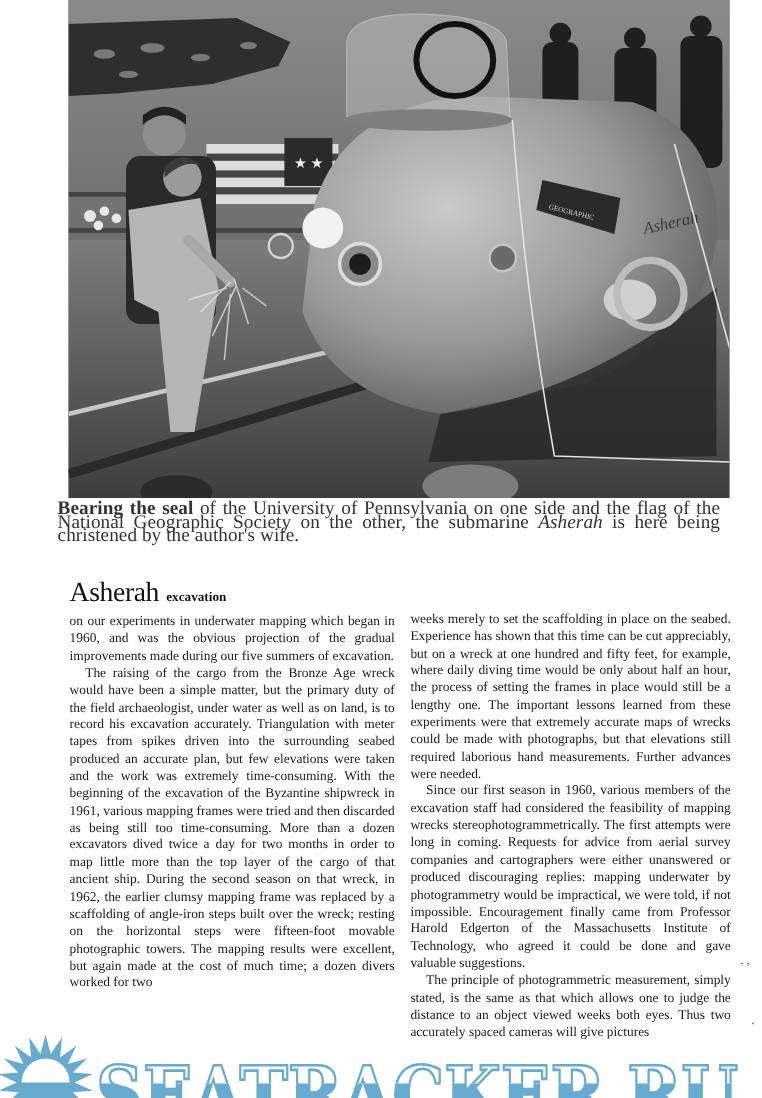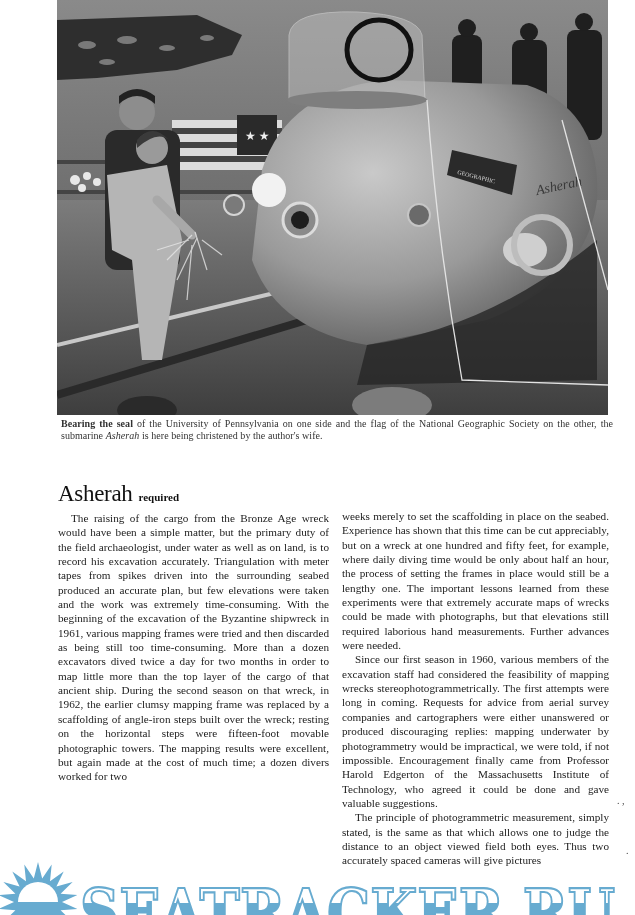--- a/index.html
+++ b/index.html
@@ -5,22 +5,22 @@
   html, body { margin: 0; padding: 0; background: #ffffff; }
   body { width: 635px; height: 915px; position: relative; overflow: hidden;
          font-family: "Liberation Serif", "DejaVu Serif", serif; color: #1d1d1d; }
 
   
   #photo { position: absolute; left: 57px; top: 0; width: 551px; height: 415px;
            overflow: hidden; background: #6c6c6c; }
   #photo svg { display: block; }
 
   
-  #caption { position: absolute; left: 61px; top: 418px; width: 552px;
-             font-size: 10px; line-height: 11.5px; color: #333;
+  #caption { position: absolute; left: 48px; top: 418px; width: 552px;
+             font-size: 16px; line-height: 11.5px; color: #333;
              text-align: justify; text-align-last: left; letter-spacing: 0.05px; }
   #caption b { font-weight: bold; }
   #caption i { font-style: italic; }
 
   
   #headline { position: absolute; left: 58px; top: 482px; white-space: nowrap; }
   #headline .title { font-size: 23px; line-height: 23px; color: #111; letter-spacing: -0.3px; }
   #headline .cont { font-size: 11px; font-weight: bold; margin-left: 2px; color: #111; }
 
   .col { position: absolute; font-size: 11.2px; line-height: 14.35px;
@@ -149,31 +149,32 @@
 
     <ellipse cx="90" cy="410" rx="30" ry="14" fill="#2a2a2a"></ellipse>
     <ellipse cx="335" cy="405" rx="40" ry="18" fill="#7c7c7c"></ellipse>
   </svg>
 </div>
 
 <div id="caption"><b>Bearing the seal</b><span> of the University of Pennsylvania on one side and the flag of the National Geographic Society on the other, the submarine </span><i>Asherah</i><span> is here being christened by the author's wife.</span></div>
 
 <div id="headline">
   <span class="title">Asherah</span>
-  <span class="cont">required</span>
+  <span class="cont">excavation</span>
 </div>
 
 <div id="col-left" class="col">
+  <p>on our experiments in underwater mapping which began in 1960, and was the obvious projection of the gradual improvements made during our five summers of excavation.</p>
   <p class="indent">The raising of the cargo from the Bronze Age wreck would have been a simple matter, but the primary duty of the field archaeologist, under water as well as on land, is to record his excavation accurately. Triangulation with meter tapes from spikes driven into the surrounding seabed produced an accurate plan, but few elevations were taken and the work was extremely time-consuming. With the beginning of the excavation of the Byzantine shipwreck in 1961, various mapping frames were tried and then discarded as being still too time-consuming. More than a dozen excavators dived twice a day for two months in order to map little more than the top layer of the cargo of that ancient ship. During the second season on that wreck, in 1962, the earlier clumsy mapping frame was replaced by a scaffolding of angle-iron steps built over the wreck; resting on the horizontal steps were fifteen-foot movable photographic towers. The mapping results were excellent, but again made at the cost of much time; a dozen divers worked for two</p>
 </div>
 
 <div id="col-right" class="col">
   <p>weeks merely to set the scaffolding in place on the seabed. Experience has shown that this time can be cut appreciably, but on a wreck at one hundred and fifty feet, for example, where daily diving time would be only about half an hour, the process of setting the frames in place would still be a lengthy one. The important lessons learned from these experiments were that extremely accurate maps of wrecks could be made with photographs, but that elevations still required laborious hand measurements. Further advances were needed.</p>
   <p class="indent">Since our first season in 1960, various members of the excavation staff had considered the feasibility of mapping wrecks stereophotogrammetrically. The first attempts were long in coming. Requests for advice from aerial survey companies and cartographers were either unanswered or produced discouraging replies: mapping underwater by photogrammetry would be impractical, we were told, if not impossible. Encouragement finally came from Professor Harold Edgerton of the Massachusetts Institute of Technology, who agreed it could be done and gave valuable suggestions.</p>
-  <p class="indent">The principle of photogrammetric measurement, simply stated, is the same as that which allows one to judge the distance to an object viewed field both eyes. Thus two accurately spaced cameras will give pictures</p>
+  <p class="indent">The principle of photogrammetric measurement, simply stated, is the same as that which allows one to judge the distance to an object viewed weeks both eyes. Thus two accurately spaced cameras will give pictures</p>
 </div>
 
 <span class="margin-mark" style="left:617px; top:795px;">. ,</span>
 <span class="margin-mark" style="left:626px; top:845px;">.</span>
 
 <div id="watermark">
   <svg width="635" height="90" viewBox="0 0 635 90" xmlns="http://www.w3.org/2000/svg">
     <defs>
       <clipPath id="lowerHalf">
           <rect x="0" y="41" width="635" height="60"></rect>

